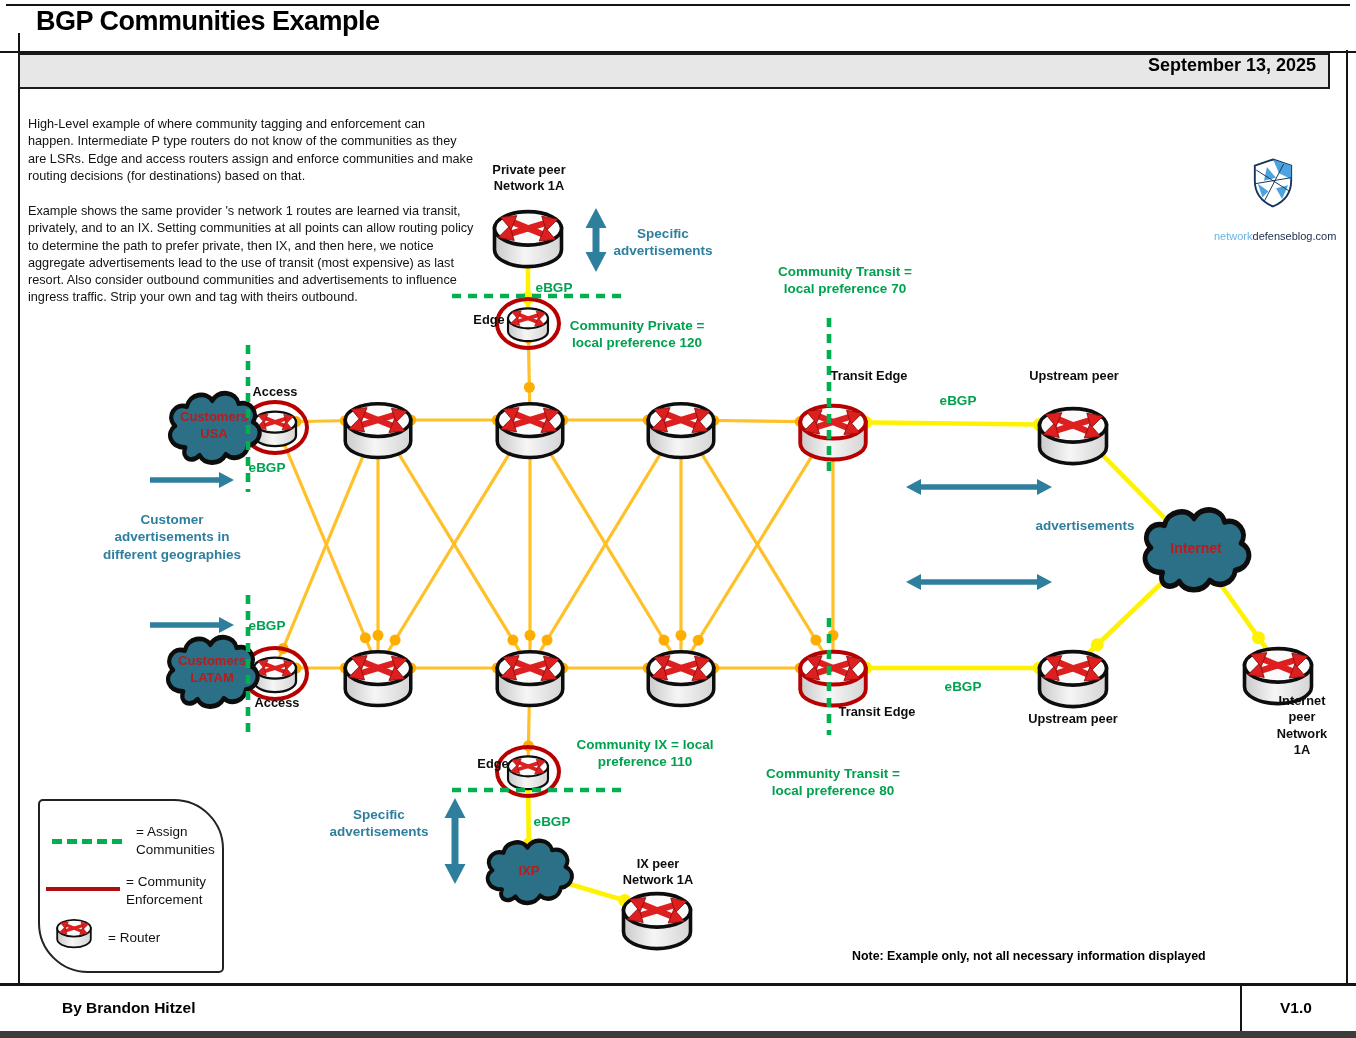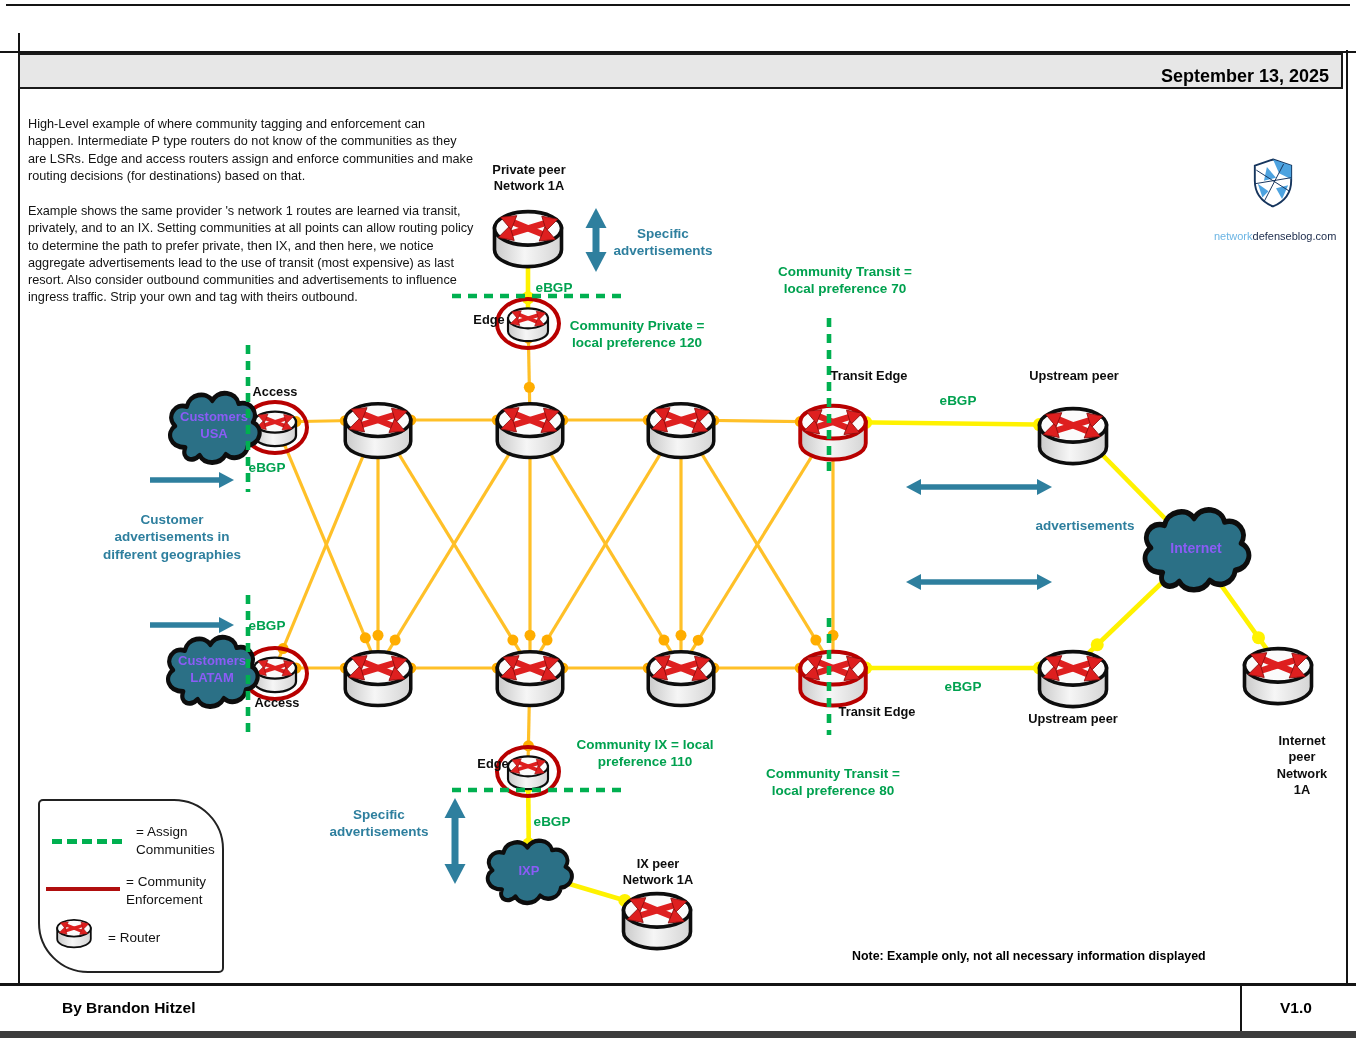--- a/index.html
+++ b/index.html
@@ -1,29 +1,29 @@
 <!DOCTYPE html>
 <html><head>
 <meta charset="utf-8">
 <style>
   html,body{margin:0;padding:0;background:#fff;}
   .page{position:relative;width:1356px;height:1038px;background:#fff;overflow:hidden;
         font-family:"Liberation Sans",sans-serif;}
   .hline,.vline{position:absolute;background:#141414;z-index:6}
   #title{position:absolute;left:36px;top:6px;font-size:27px;font-weight:bold;color:#000;z-index:6;letter-spacing:-0.5px}
-  .datebar{position:absolute;left:18px;right:13px;top:53px;height:32px;background:#e7e7e7;border:2px solid #1a1a1a;
-           display:flex;align-items:flex-end;justify-content:flex-end;padding-right:12px;
+  .datebar{position:absolute;left:18px;right:26px;top:53px;height:32px;background:#e7e7e7;border:2px solid #1a1a1a;
+           display:flex;align-items:flex-start;justify-content:flex-end;padding-right:12px;
            font-weight:bold;font-size:18px;color:#000;z-index:6}
   .desc{position:absolute;left:28px;top:101px;width:446px;font-size:12.7px;line-height:1.36;color:#121212;z-index:5}
   .desc p{margin:15px 0 18px 0}
   .layer{position:absolute;left:0;top:0;pointer-events:none}
   .node{position:absolute;z-index:2}
   .node svg{display:block;width:100%;height:100%;overflow:visible}
   .ring{position:absolute;border:4px solid #B80000;border-radius:50%;left:-9px;top:-8px;right:-9px;bottom:-5px}
-  .cloud-label{position:absolute;left:50%;top:48%;transform:translate(-50%,-50%);color:#8b5cf6;font-weight:bold;
+  .cloud-label{position:absolute;left:50%;top:48%;transform:translate(-50%,-50%);color:#b91c1c;font-weight:bold;
                font-size:13px;text-align:center;white-space:pre-line;line-height:1.3;width:120%}
   .lbl{position:absolute;white-space:pre-line;text-align:center;line-height:1.28;z-index:4;
        transform:translate(-50%,-50%)}
   .lbl.left{transform:translate(0,-50%);text-align:right}
   .lbl.green{font-weight:bold;font-size:13.5px}
   .lbl.teal{font-weight:bold;font-size:13.5px}
   .lbl.black{color:#0d0d0d;font-weight:bold;font-size:12.8px}
   .lbl.note{color:#000;font-weight:bold;font-size:12.4px}
   .legend{position:absolute;left:38px;top:799px;width:182px;height:170px;border:2px solid #222;
           border-radius:5px 50px 5px 50px;background:#fff;z-index:5}
@@ -75,20 +75,21 @@
   </defs>
 </svg>
 
 <div class="page" id="page">
 
   <div class="hline" style="left:6px;top:4px;width:1344px;height:2px"></div>
   <div class="vline" style="left:18px;top:33px;width:2px;height:950px"></div>
   <div class="vline" style="left:1346px;top:50px;width:2px;height:933px"></div>
   <div class="hline" style="left:0;top:51px;width:1356px;height:2px"></div>
 
+  <div id="title">BGP Communities Example</div>
 
   <div class="datebar">
     <span>September 13, 2025</span>
   </div>
 
   <div class="desc">
     <p>High-Level example of where community tagging and enforcement can happen. Intermediate P type routers do not know of the communities as they are LSRs. Edge and access routers assign and enforce communities and make routing decisions (for destinations) based on that.</p>
     <p>Example shows the same provider 's network 1 routes are learned via transit, privately, and to an IX. Setting communities at all points can allow routing policy to determine the path to prefer private, then IX, and then here, we notice aggregate advertisements lead to the use of transit (most expensive) as last resort. Also consider outbound communities and advertisements to influence ingress traffic. Strip your own and tag with theirs outbound.</p>
   </div>
 
@@ -413,21 +414,21 @@
       <div class="lbl green" style="left: 267px; top: 468px; color: rgb(0, 161, 79);">eBGP</div>
       <div class="lbl teal" style="left: 172px; top: 537px; color: rgb(46, 127, 158);">Customer
 advertisements in
 different geographies</div>
       <div class="lbl teal" style="left: 1085px; top: 526px; color: rgb(46, 127, 158);">advertisements</div>
       <div class="lbl green" style="left: 267px; top: 626px; color: rgb(0, 161, 79);">eBGP</div>
       <div class="lbl black" style="left: 277px; top: 703px;">Access</div>
       <div class="lbl black" style="left: 877px; top: 712px;">Transit Edge</div>
       <div class="lbl green" style="left: 963px; top: 687px; color: rgb(0, 161, 79);">eBGP</div>
       <div class="lbl black" style="left: 1073px; top: 719px;">Upstream peer</div>
-      <div class="lbl black" style="left: 1278px; top: 766px; margin-left: 24px;">Internet peer
+      <div class="lbl black" style="left: 1278px; top: 726px; margin-left: 24px;">Internet peer
 Network 1A</div>
       <div class="lbl black" style="left: 493px; top: 764px;">Edge</div>
       <div class="lbl green" style="left: 645px; top: 753px; color: rgb(0, 161, 79); text-align: center;">Community IX = local
 preference 110</div>
       <div class="lbl green" style="left: 552px; top: 822px; color: rgb(0, 161, 79);">eBGP</div>
       <div class="lbl teal" style="left: 379px; top: 823px; color: rgb(46, 127, 158);">Specific
 advertisements</div>
       <div class="lbl green" style="left: 833px; top: 782px; color: rgb(0, 161, 79);">Community Transit =
 local preference 80</div>
       <div class="lbl black" style="left: 658px; top: 864px; margin-top: 8px;">IX peer

